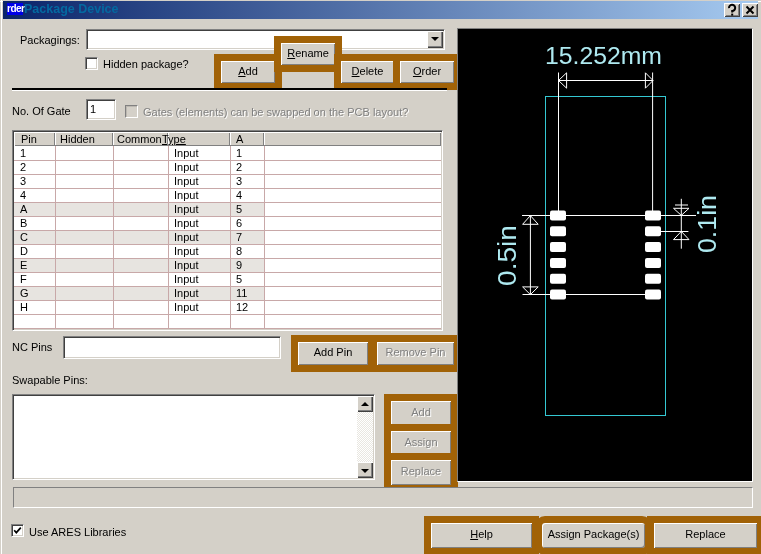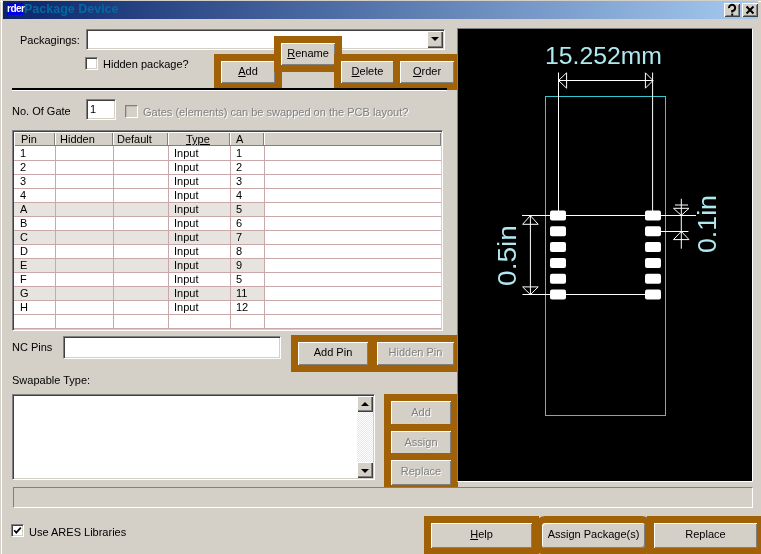--- a/index.html
+++ b/index.html
@@ -78,22 +78,22 @@
       <div class="abs" style="left:98px;top:1px;width:1px;height:12px;background:#808080;"></div>
       <div class="abs" style="left:99px;top:1px;width:1px;height:12px;background:#fff;"></div>
       <div class="abs" style="left:153px;top:1px;width:1px;height:12px;background:#808080;"></div>
       <div class="abs" style="left:154px;top:1px;width:1px;height:12px;background:#fff;"></div>
       <div class="abs" style="left:215px;top:1px;width:1px;height:12px;background:#808080;"></div>
       <div class="abs" style="left:216px;top:1px;width:1px;height:12px;background:#fff;"></div>
       <div class="abs" style="left:248.5px;top:1px;width:1px;height:12px;background:#808080;"></div>
       <div class="abs" style="left:249.5px;top:1px;width:1px;height:12px;background:#fff;"></div>
       <div class="abs" style="left:7px;top:1px;">Pin</div>
       <div class="abs" style="left:46px;top:1px;">Hidden</div>
-      <div class="abs" style="left:103px;top:1px;">Default</div>
-      <div class="abs" style="left:172px;top:1px;text-decoration:underline;">Type</div>
+      <div class="abs" style="left:103px;top:1px;">Common</div>
+      <div class="abs" style="left:148px;top:1px;text-decoration:underline;">Type</div>
       <div class="abs" style="left:222px;top:1px;">A</div>
       <div class="abs" style="left:6px;top:15px;">1</div>
       <div class="abs" style="left:160px;top:15px;">Input</div>
       <div class="abs" style="left:222px;top:15px;">1</div>
       <div class="abs" style="left:6px;top:29px;">2</div>
       <div class="abs" style="left:160px;top:29px;">Input</div>
       <div class="abs" style="left:222px;top:29px;">2</div>
       <div class="abs" style="left:6px;top:43px;">3</div>
       <div class="abs" style="left:160px;top:43px;">Input</div>
       <div class="abs" style="left:222px;top:43px;">3</div>
@@ -145,23 +145,23 @@
       <div class="abs" style="left:99px;top:14px;width:1px;height:182px;background:#C8A8A8;"></div>
       <div class="abs" style="left:154px;top:14px;width:1px;height:182px;background:#C8A8A8;"></div>
       <div class="abs" style="left:216px;top:14px;width:1px;height:182px;background:#C8A8A8;"></div>
       <div class="abs" style="left:249.5px;top:14px;width:1px;height:182px;background:#C8A8A8;"></div>
     </div>
 </div>
 
 <div class="abs" style="left:12px;top:341px;">NC Pins</div>
 <div class="abs inset" style="left:63px;top:336px;width:216px;height:21px;"></div>
 <div class="abs btn" style="left:291px;top:335px;width:70px;height:23px;line-height:21px;"><span>Add Pin</span></div>
-<div class="abs btn dis" style="left:370px;top:335px;width:77px;height:23px;line-height:21px;"><span>Hidden Pin</span></div>
-
-<div class="abs" style="left:12px;top:374px;">Swapable Type:</div>
+<div class="abs btn dis" style="left:370px;top:335px;width:77px;height:23px;line-height:21px;"><span>Remove Pin</span></div>
+
+<div class="abs" style="left:12px;top:374px;">Swapable Pins:</div>
 <div class="abs inset" style="left:12px;top:394px;width:361px;height:84px;">
   <div class="abs" style="right:1px;top:1px;width:16px;bottom:1px;background:#E9E7E1;
     background-image:linear-gradient(45deg,#fff 25%,transparent 25%,transparent 75%,#fff 75%),linear-gradient(45deg,#fff 25%,transparent 25%,transparent 75%,#fff 75%);background-size:2px 2px;background-position:0 0,1px 1px;">
     <div class="abs raised" style="left:0;top:0;width:16px;height:16px;">
       <div class="abs" style="left:4px;top:6px;width:0;height:0;border:4px solid transparent;border-bottom:4px solid #000;border-top:none;"></div>
     </div>
     <div class="abs raised" style="left:0;bottom:0;width:16px;height:16px;">
       <div class="abs" style="left:4px;top:7px;width:0;height:0;border:4px solid transparent;border-top:4px solid #000;"></div>
     </div>
   </div>

